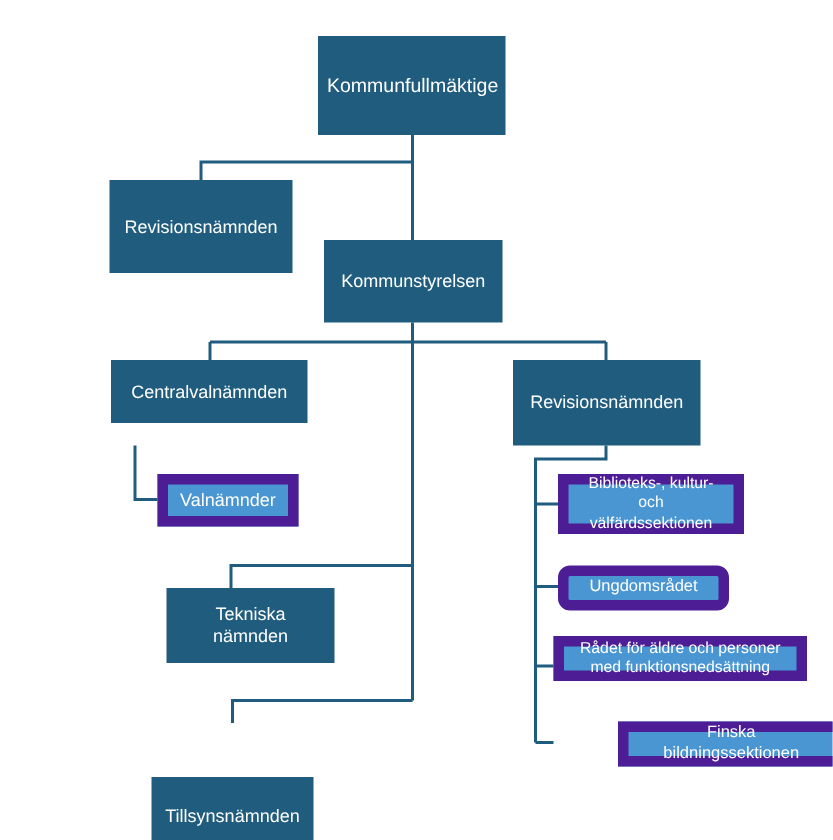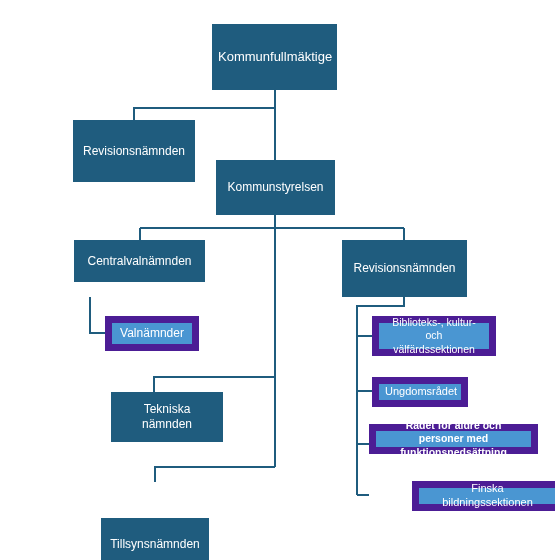--- a/index.html
+++ b/index.html
@@ -105,29 +105,29 @@
   </div>
 
   <div class="node light" style="left:105px;top:316px;width:94px;height:35px;font-size:12px;">
     <span class="label">Valnämnder</span>
   </div>
 
   <div class="node light" style="left:372px;top:316px;width:124px;height:40px;font-size:10.5px;">
     <span class="label">Biblioteks-, kultur- och välfärdssektionen</span>
   </div>
 
-  <div class="node light" style="left:372px;top:377px;width:96px;height:28px;font-size:11px;">
+  <div class="node light" style="left:372px;top:377px;width:114px;height:28px;font-size:11px;border-radius:8px;">
     <span class="label">Ungdomsrådet</span>
   </div>
 
   <div class="node dark" style="left:98px;top:392px;width:112px;height:50px;font-size:12px;margin-left:13px;">
     <span class="label">Tekniska nämnden</span>
   </div>
 
-  <div class="node light" style="left:369px;top:424px;width:169px;height:28px;font-size:10.5px;font-weight:bold;">
+  <div class="node light" style="left:369px;top:424px;width:169px;height:28px;font-size:10.5px;">
     <span class="label">Rådet för äldre och personer med funktionsnedsättning</span>
   </div>
 
   <div class="node light" style="left:369px;top:481px;width:151px;height:28px;font-size:11px;margin-left:43px;">
     <span class="label">Finska bildningssektionen</span>
   </div>
 
   <div class="node dark" style="left:101px;top:482px;width:108px;height:53px;font-size:12px;margin-top:36px;">
     <span class="label">Tillsynsnämnden</span>
   </div>

